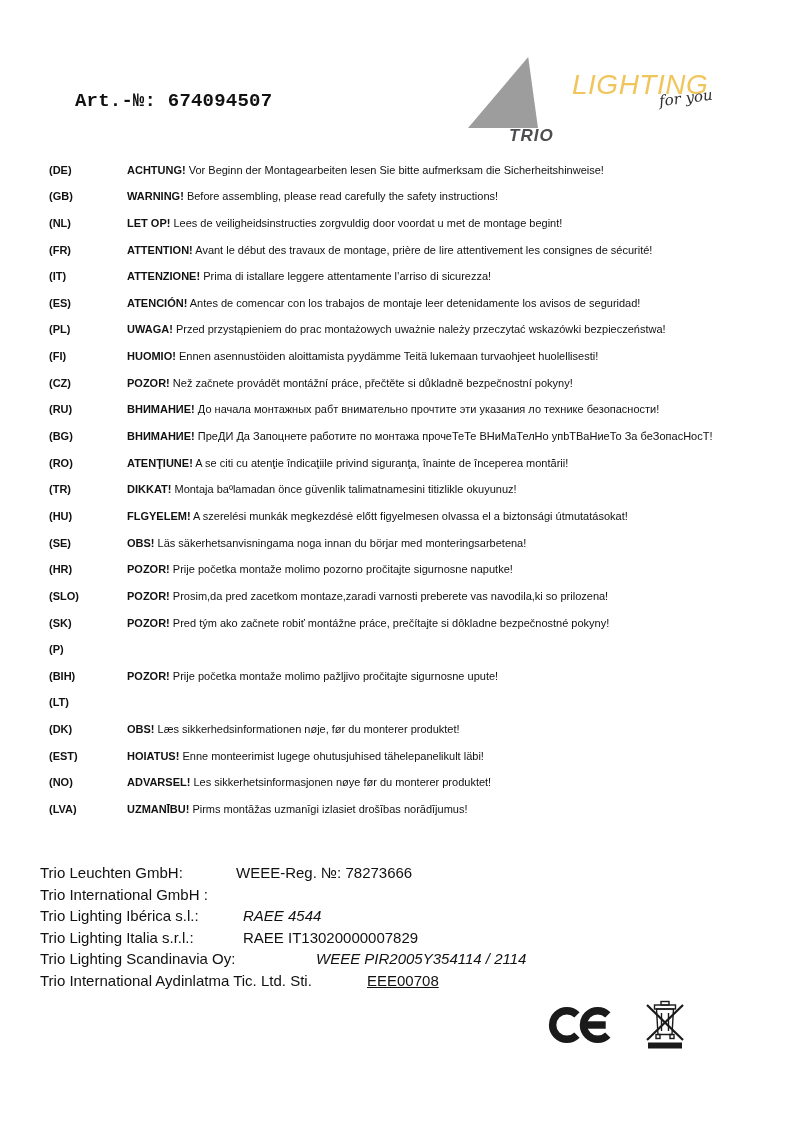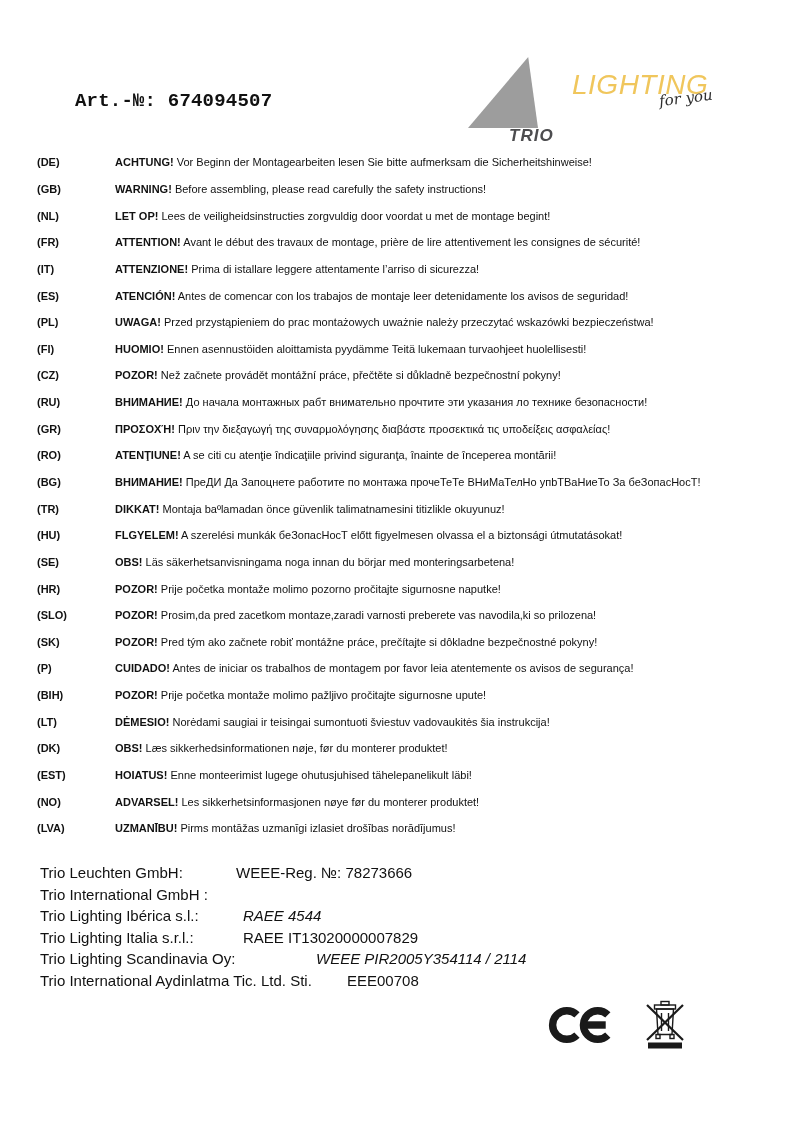--- a/index.html
+++ b/index.html
@@ -41,35 +41,35 @@
     color:var(--lighting);letter-spacing:0.5px;
   }
   .logo-script{
     position:absolute;left:196px;top:34px;
     font-family:"DejaVu Serif", serif;font-style:italic;
     font-size:15px;color:var(--script);transform:rotate(-7deg);
   }
   
   .warnings{position:absolute;left:37px;top:149px;width:760px;}
   .warning-row{
-    display:flex;height:26.65px;align-items:center;
-    font-size:11px;white-space:nowrap;
+    display:flex;height:26.65px;align-items:flex-end;
+    font-size:11px;white-space:nowrap;margin-left:12px;
   }
   .warning-code{width:78px;font-weight:bold;flex:0 0 78px;}
   .warning-msg{flex:1;}
   .warning-label{font-weight:bold;}
   
   .companies{position:absolute;left:40px;top:864px;width:560px;}
   .company-line{position:relative;height:21.6px;font-size:15px;white-space:nowrap;}
   .company-value{position:absolute;top:0;}
   .company-line:nth-child(1) .company-value{left:196px;}
   .company-line:nth-child(3) .company-value{left:203px;font-style:italic;}
   .company-line:nth-child(4) .company-value{left:203px;}
   .company-line:nth-child(5) .company-value{left:276px;font-style:italic;}
-  .company-line:nth-child(6) .company-value{left:307px;}
+  .company-line:nth-child(6) .company-value{left:327px;text-decoration:underline;}
   
   .ce-icon{position:absolute;left:548px;top:1001px;}
   .weee-icon{position:absolute;left:646px;top:1000px;}
 </style>
 </head>
 <body>
 
 <div class="art-no">Art.-№: 674094507</div>
 
 <div class="logo">
@@ -123,43 +123,39 @@
   <div class="warning-row">
     <span class="warning-code">(CZ)</span>
     <span class="warning-msg"><span class="warning-label">POZOR!</span> <span>Než začnete provádět montážní práce, přečtěte si důkladně bezpečnostní pokyny!</span></span>
   </div>
 
   <div class="warning-row">
     <span class="warning-code">(RU)</span>
     <span class="warning-msg"><span class="warning-label">ВНИМАНИЕ!</span> <span>До начала монтажных рабт внимательно прочтите эти указания ло технике безопасности!</span></span>
   </div>
 
-  <div class="warning-row">
-    <span class="warning-code">(GR)</span>
-    <span class="warning-msg"><span class="warning-label">ΠΡΟΣΟΧΉ!</span> <span>Πριν την διεξαγωγή της συναρμολόγησης διαβάστε προσεκτικά τις υποδείξεις ασφαλείας!</span></span>
+
+  <div class="warning-row">
+    <span class="warning-code">(BG)</span>
+    <span class="warning-msg"><span class="warning-label">ВНИМАНИЕ!</span> <span>ПреДИ Да Запоцнете работите по монтажа прочеТеТе ВНиМаТелНо упbТВаНиеТо За беЗопасНосТ!</span></span>
   </div>
 
   <div class="warning-row">
     <span class="warning-code">(RO)</span>
     <span class="warning-msg"><span class="warning-label">ATENŢIUNE!</span> <span>A se citi cu atenţie îndicaţiile privind siguranţa, înainte de începerea montării!</span></span>
   </div>
 
   <div class="warning-row">
-    <span class="warning-code">(BG)</span>
-    <span class="warning-msg"><span class="warning-label">ВНИМАНИЕ!</span> <span>ПреДИ Да Запоцнете работите по монтажа прочеТеТе ВНиМаТелНо упbТВаНиеТо За беЗопасНосТ!</span></span>
-  </div>
-
-  <div class="warning-row">
     <span class="warning-code">(TR)</span>
     <span class="warning-msg"><span class="warning-label">DIKKAT!</span> <span>Montaja baºlamadan önce güvenlik talimatnamesini titizlikle okuyunuz!</span></span>
   </div>
 
   <div class="warning-row">
     <span class="warning-code">(HU)</span>
-    <span class="warning-msg"><span class="warning-label">FLGYELEM!</span> <span>A szerelési munkák беЗопасНосТ előtt figyelmesen olvassa el a biztonsági útmutatásokat!</span></span>
+    <span class="warning-msg"><span class="warning-label">FLGYELEM!</span> <span>A szerelési munkák megkezdésė előtt figyelmesen olvassa el a biztonsági útmutatásokat!</span></span>
   </div>
 
   <div class="warning-row">
     <span class="warning-code">(SE)</span>
     <span class="warning-msg"><span class="warning-label">OBS!</span> <span>Läs säkerhetsanvisningama noga innan du börjar med monteringsarbetena!</span></span>
   </div>
 
   <div class="warning-row">
     <span class="warning-code">(HR)</span>
     <span class="warning-msg"><span class="warning-label">POZOR!</span> <span>Prije početka montaže molimo pozorno pročitajte sigurnosne naputke!</span></span>
@@ -170,31 +166,29 @@
     <span class="warning-msg"><span class="warning-label">POZOR!</span> <span>Prosim,da pred zacetkom montaze,zaradi varnosti preberete vas navodila,ki so prilozena!</span></span>
   </div>
 
   <div class="warning-row">
     <span class="warning-code">(SK)</span>
     <span class="warning-msg"><span class="warning-label">POZOR!</span> <span>Pred tým ako začnete robiť montážne práce, prečítajte si dôkladne bezpečnostné pokyny!</span></span>
   </div>
 
   <div class="warning-row">
     <span class="warning-code">(P)</span>
-    <span class="warning-msg"><span class="warning-label">CUIDADO!</span> <span>Antes de iniciar os trabalhos de montagem por favor leia atentemente os avisos de segurança!</span></span>
   </div>
 
   <div class="warning-row">
     <span class="warning-code">(BIH)</span>
     <span class="warning-msg"><span class="warning-label">POZOR!</span> <span>Prije početka montaže molimo pažljivo pročitajte sigurnosne upute!</span></span>
   </div>
 
   <div class="warning-row">
     <span class="warning-code">(LT)</span>
-    <span class="warning-msg"><span class="warning-label">DĖMESIO!</span> <span>Norėdami saugiai ir teisingai sumontuoti šviestuv vadovaukitės šia instrukcija!</span></span>
   </div>
 
   <div class="warning-row">
     <span class="warning-code">(DK)</span>
     <span class="warning-msg"><span class="warning-label">OBS!</span> <span>Læs sikkerhedsinformationen nøje, før du monterer produktet!</span></span>
   </div>
 
   <div class="warning-row">
     <span class="warning-code">(EST)</span>
     <span class="warning-msg"><span class="warning-label">HOIATUS!</span> <span>Enne monteerimist lugege ohutusjuhised tähelepanelikult läbi!</span></span>

